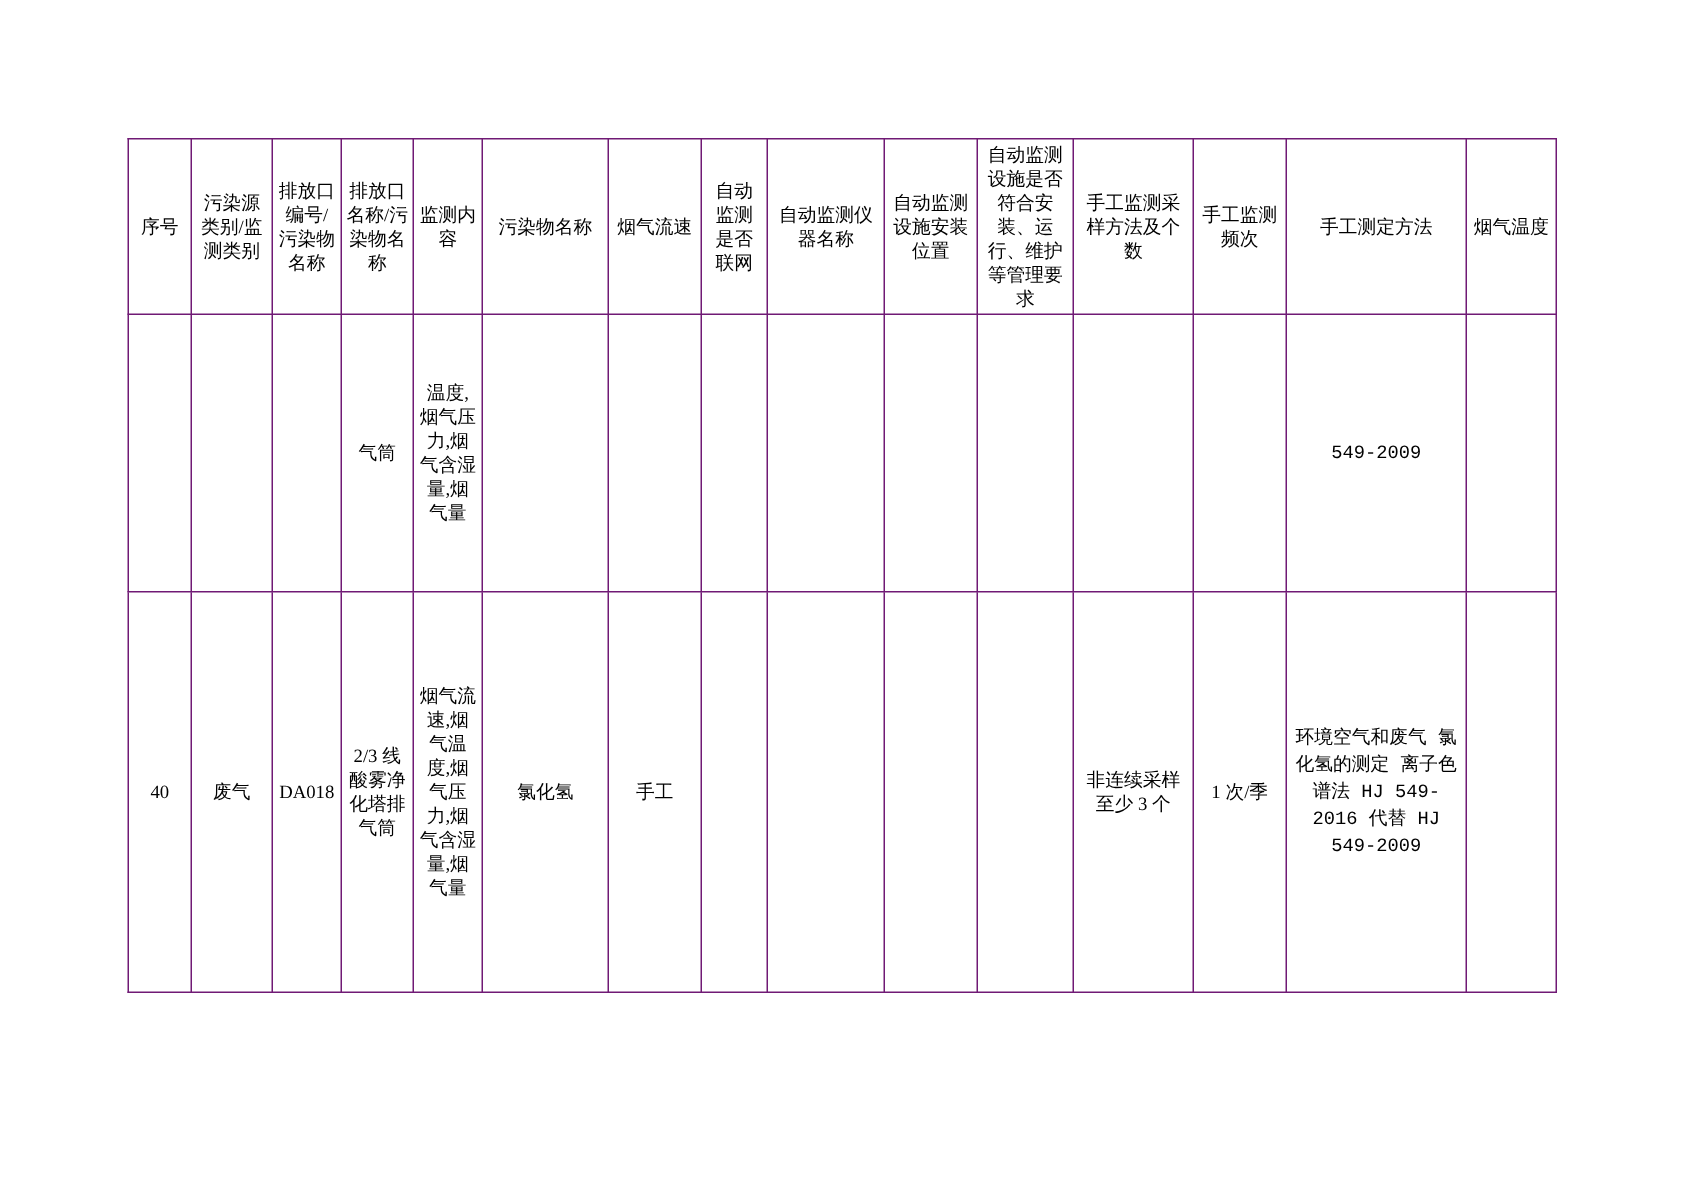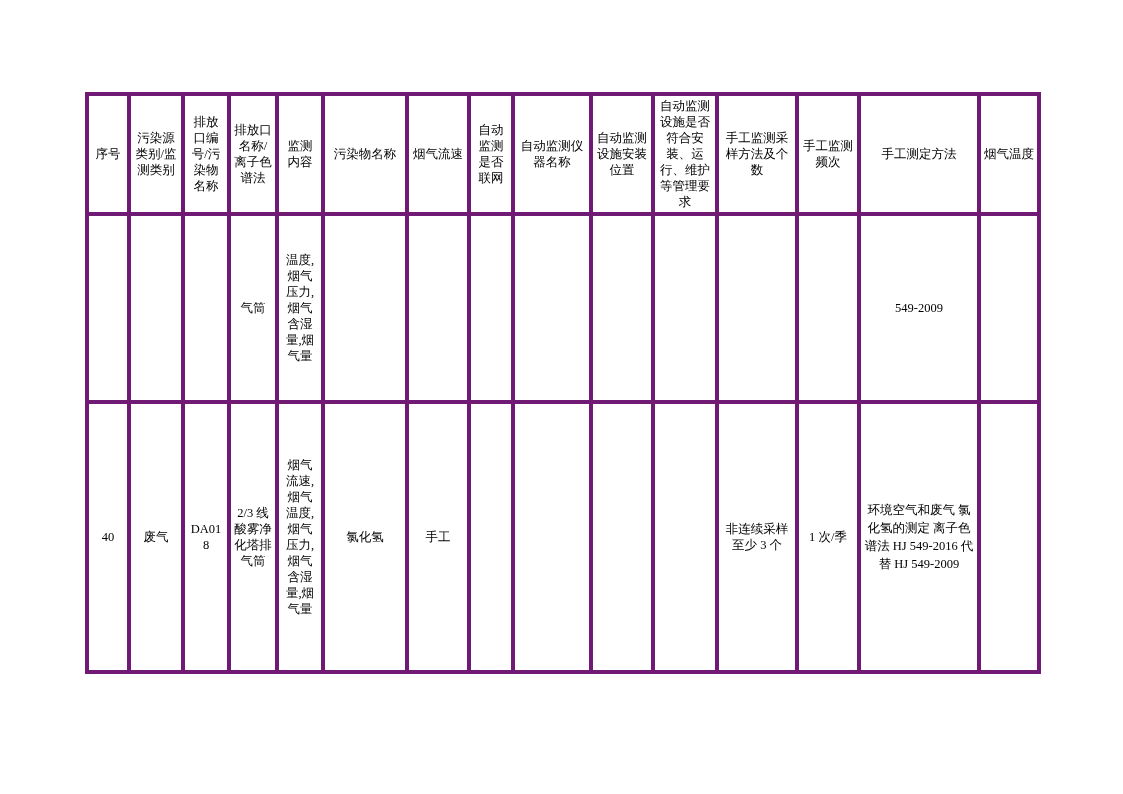--- a/index.html
+++ b/index.html
@@ -31,21 +31,21 @@
   }
   table.monitor-table {
     border-collapse: collapse;
     table-layout: fixed;
     width: 952px;
     font-size: 12.5px;
     line-height: 1.28;
   }
   table.monitor-table td,
   table.monitor-table th {
-    border: 4px solid #701a75;
+    border: 1px solid #701a75;
     padding: 2px 3px;
     vertical-align: middle;
     text-align: center;
     font-weight: normal;
     word-wrap: break-word;
     overflow-wrap: break-word;
   }
   thead td {
     vertical-align: middle;
   }
@@ -72,21 +72,21 @@
   .pagenum {
     position: absolute;
     left: 0;
     top: 700px;
     width: 1123px;
     text-align: center;
     font-size: 12.5px;
     font-family: "Liberation Serif", "DejaVu Serif", serif;
   }
   .hdr-small { font-size: 12.5px; }
-  .method-cell { line-height: 1.45; }
+  .method-cell { line-height: 1.45; font-family: Liberation Mono, monospace; }
   .top-note { vertical-align: top; padding-top: 6px; }
 </style>
 </head>
 <body>
 
 <div class="page">
   <div class="table-wrap">
     <table class="monitor-table">
       <colgroup>
         <col class="c0">
@@ -103,21 +103,21 @@
           <col class="c11">
           <col class="c12">
           <col class="c13">
           <col class="c14">
       </colgroup>
       <thead>
         <tr>
           <td class="hdr-small">序号</td>
           <td class="hdr-small">污染源类别/监测类别</td>
           <td class="hdr-small">排放口编号/污染物名称</td>
-          <td class="hdr-small">排放口名称/离子色谱法</td>
+          <td class="hdr-small">排放口名称/污染物名称</td>
           <td class="hdr-small">监测内容</td>
           <td class="hdr-small">污染物名称</td>
           <td class="hdr-small">烟气流速</td>
           <td class="hdr-small">自动监测是否联网</td>
           <td class="hdr-small">自动监测仪器名称</td>
           <td class="hdr-small">自动监测设施安装位置</td>
           <td class="hdr-small">自动监测设施是否符合安装、运行、维护等管理要求</td>
           <td class="hdr-small">手工监测采样方法及个数</td>
           <td class="hdr-small">手工监测频次</td>
           <td class="hdr-small">手工测定方法</td>

